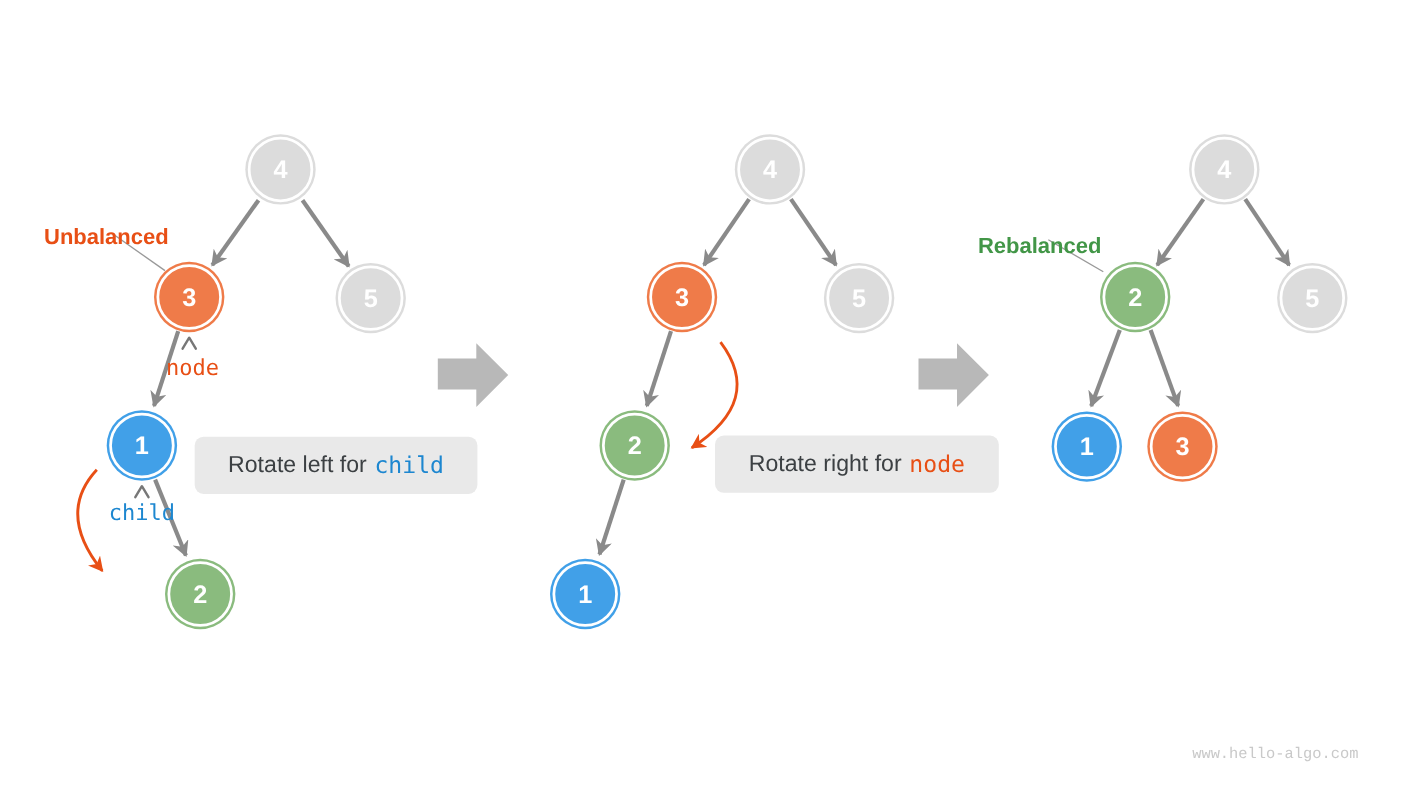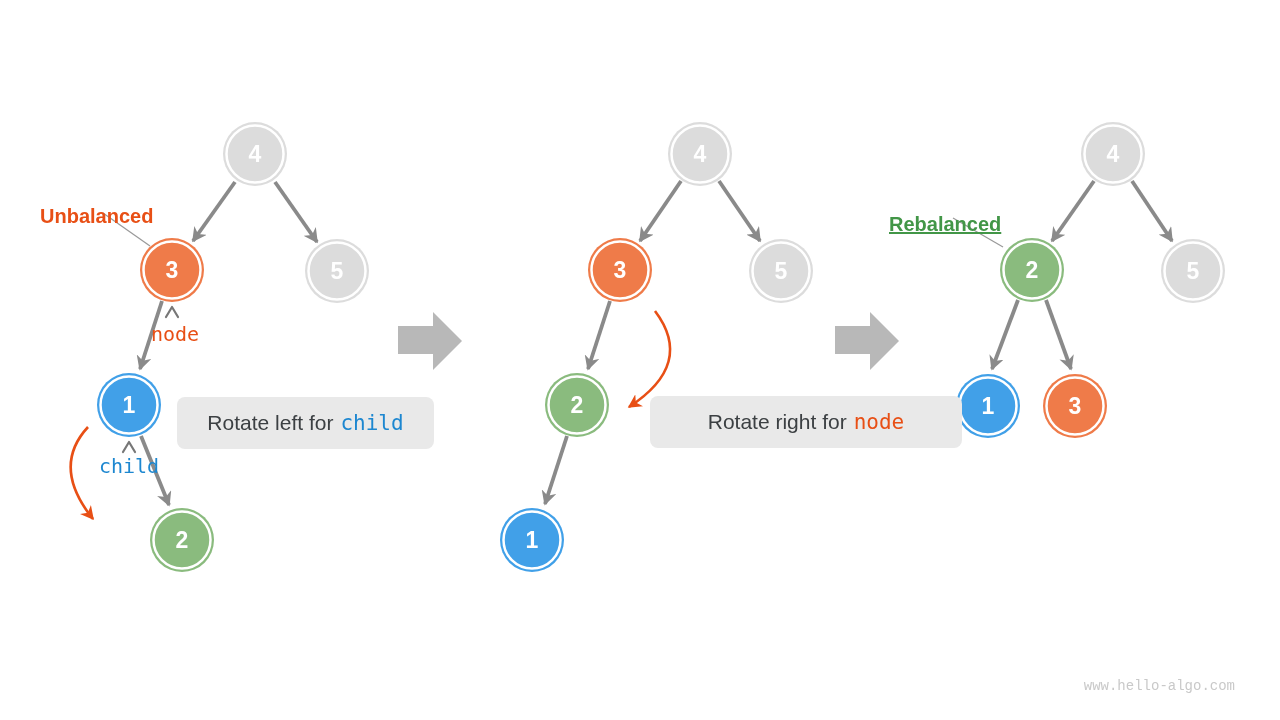--- a/index.html
+++ b/index.html
@@ -24,21 +24,21 @@
             font-family:"Liberation Sans", sans-serif;}
   .edge{stroke:var(--edge);stroke-width:3.8;marker-end:url(#arrow-gray);}
   .arrowhead-gray{fill:var(--edge);}
   .arrowhead-orange{fill:var(--accent-orange);}
   .rotate-arrow{stroke:var(--accent-orange);stroke-width:2.6;fill:none;marker-end:url(#arrow-orange);}
   .leader{stroke:var(--leader);stroke-width:1.2;}
   .caret{stroke:var(--caret);stroke-width:2.2;fill:none;stroke-linecap:round;stroke-linejoin:round;}
   .big-arrow{fill:var(--big-arrow);}
   .label{position:absolute;font-weight:bold;font-size:20px;white-space:nowrap;margin-top:23px;}
   .label-orange{color:var(--accent-orange);}
-  .label-green{color:var(--accent-green);text-decoration:underline;}
+  .label-green{color:var(--accent-green);}
   .label-blue{color:var(--accent-blue);}
   .code{font-family:"DejaVu Sans Mono", monospace;font-weight:normal;}
   .pointer-label{position:absolute;text-align:center;font-size:20px;}
   .caption{
     position:absolute;display:flex;align-items:center;justify-content:center;gap:7px;
     background:var(--caption-bg);border-radius:8px;font-size:21px;color:var(--caption-text);
   }
   .caption .code{font-size:21px;}
   .watermark{
     position:absolute;right:45px;top:678px;color:var(--watermark);
@@ -177,18 +177,18 @@
 
 <div class="pointer-label code label-blue" style="left:97px;top:454px;width:64px;">child</div>
 
 <div class="label label-green" style="left:889px;top:190px;">Rebalanced</div>
 
 <div class="caption" style="left:177px;top:397px;width:257px;height:52px;">
   <span>Rotate left for</span>
   <span class="code label-blue">child</span>
 </div>
 
-<div class="caption" style="left:650px;top:396px;width:312px;height:52px;">
+<div class="caption" style="left:650px;top:396px;width:258px;height:52px;">
   <span>Rotate right for</span>
   <span class="code label-orange">node</span>
 </div>
 
 <div class="watermark">www.hello-algo.com</div>
 
 </body></html>

